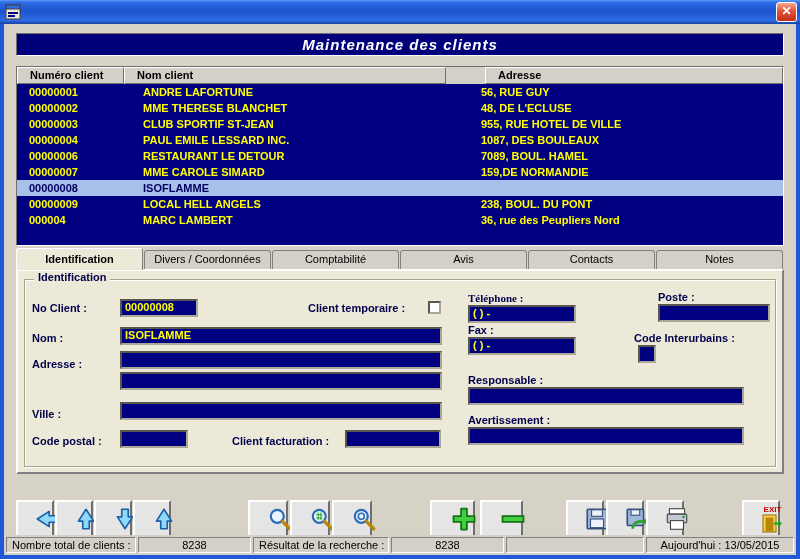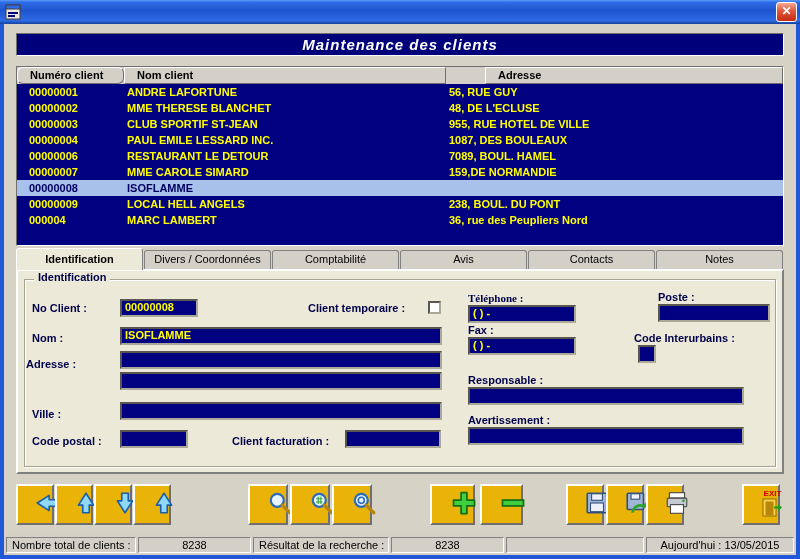--- a/index.html
+++ b/index.html
@@ -24,22 +24,22 @@
     color:#FFFFFF; font-style:italic; font-weight:bold; font-size:15px; letter-spacing:1px;
     text-align:center; line-height:21px;
     border:1px solid; border-color:#6F6F6F #FFFFFF #FFFFFF #6F6F6F; }
 
   
   .list { position:absolute; left:12px; top:42px; width:768px; height:180px; background:#000080;
     border:1px solid; border-color:#6F6F6F #FFFFFF #FFFFFF #6F6F6F; overflow:hidden; }
   .list-header { display:flex; height:17px; background:#D4D0C8; }
   .hcell { font-size:11px; font-weight:bold; color:#000; line-height:15px; padding-left:12px;
     border:1px solid; border-color:#FFFFFF #6F6F6F #6F6F6F #FFFFFF; overflow:hidden; white-space:nowrap; }
-  .hc1 { width:107px;border-radius:6px; } .hc2 { width:322px; } .hc3 { flex:1;margin-left:39px; }
-  .list-row { display:flex; height:16px; line-height:16px; font-size:11px; font-weight:bold; color:#FFFF00; cursor:default; }
+  .hc1 { width:107px; } .hc2 { width:322px; } .hc3 { flex:1;margin-left:39px; }
+  .list-row { display:flex; height:16px; line-height:16px; font-size:11px; font-weight:bold; color:#FFFF00; cursor:default;gap:16px; }
   .list-row span { overflow:hidden; white-space:nowrap; }
   .rc1 { width:107px; padding-left:12px; } .rc2 { width:322px; padding-left:3px; } .rc3 { flex:1; padding-left:3px; }
   .list-row.selected { background:#A7C1EA; color:#000060; }
 
   
   .tabs { position:absolute; left:12px; top:226px; width:768px; height:19px; display:flex; }
   .tab { flex:1; font-size:11px; color:#000; text-align:center; line-height:17px; background:#D4D0C8;
     border:1px solid #808080; border-bottom:none; border-radius:3px 3px 0 0; margin-right:1px; cursor:pointer; }
   .tab.active { background:#ECE9D8; font-weight:bold; margin-top:-2px; height:22px; line-height:20px;
     position:relative; z-index:3; border-color:#FFFFFF #808080 #ECE9D8 #FFFFFF; }
@@ -52,21 +52,21 @@
   .group-label { position:absolute; left:16px; top:0; background:#ECE9D8; padding:0 4px;
     font-size:11px; font-weight:bold; color:#00004B; }
   .lbl { position:absolute; font-size:11px; font-weight:bold; color:#00004B; line-height:18px; white-space:nowrap; }
   .field { position:absolute; height:18px; background:#000080; border:2px inset #ACA899;
     color:#FFFF00; font-size:11px; font-weight:bold; line-height:13px; padding:0 3px;
     white-space:nowrap; overflow:hidden; cursor:text; }
   .checkbox { position:absolute; width:13px; height:13px; background:#FFFFFF; border:2px inset #ACA899; cursor:pointer; }
 
   
   .toolbar { position:absolute; left:0; top:456px; width:792px; height:50px; }
-  .tb-btn { position:absolute; top:4px; width:38px; height:41px; background:#eab308; cursor:pointer;
+  .tb-btn { position:absolute; top:20px; width:38px; height:41px; background:#e5e5e5; cursor:pointer;
     border:2px solid; border-color:#FFFFFF #6F6F6F #6F6F6F #FFFFFF;
     display:flex; flex-direction:column; align-items:center; justify-content:center;padding-left:23px; }
   .exit-text { color:#CC0000; font-size:8px; font-weight:bold; line-height:9px; }
 
   
   .statusbar { position:absolute; left:0; right:0; bottom:0; height:20px; background:#D4D0C8;
     display:flex; gap:2px; padding:2px; font-size:11px; color:#000; }
   .sb-panel { border:1px solid; border-color:#808080 #FFFFFF #FFFFFF #808080; line-height:14px; padding:0 5px;
     overflow:hidden; white-space:nowrap; }
   .sb-1 { width:130px; } .sb-2 { width:113px; text-align:center; } .sb-3 { width:136px; }
@@ -192,21 +192,21 @@
 
       <span class="lbl" style="left:14px; top:58px;">Nom :</span>
       <div class="field" style="left:102px; top:56px; width:322px;">ISOFLAMME</div>
 
       <span class="lbl" style="left:450px; top:50px;">Fax :</span>
       <div class="field" style="left:450px; top:66px; width:108px;">(   )    -</div>
 
       <span class="lbl" style="left:616px; top:58px;">Code Interurbains :</span>
       <div class="field" style="left:620px; top:74px; width:18px;"></div>
 
-      <span class="lbl" style="left:8px; top:84px;">Adresse :</span>
+      <span class="lbl" style="left:14px; top:84px;">Adresse :</span>
       <div class="field" style="left:102px; top:80px; width:322px;"></div>
       <div class="field" style="left:102px; top:101px; width:322px;"></div>
 
       <span class="lbl" style="left:450px; top:100px;">Responsable :</span>
       <div class="field" style="left:450px; top:116px; width:276px;"></div>
 
       <span class="lbl" style="left:14px; top:134px;">Ville :</span>
       <div class="field" style="left:102px; top:131px; width:322px;"></div>
 
       <span class="lbl" style="left:450px; top:140px;">Avertissement :</span>

